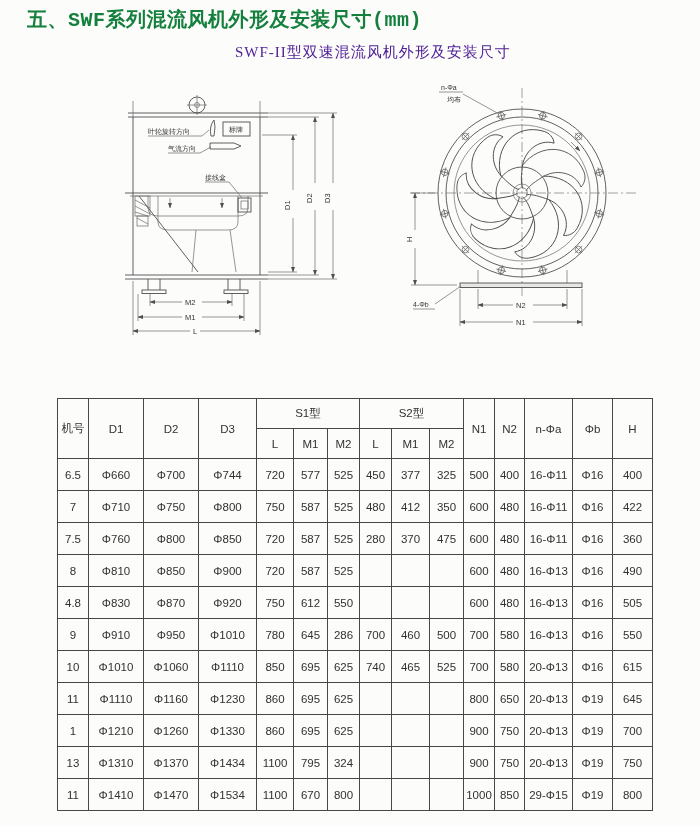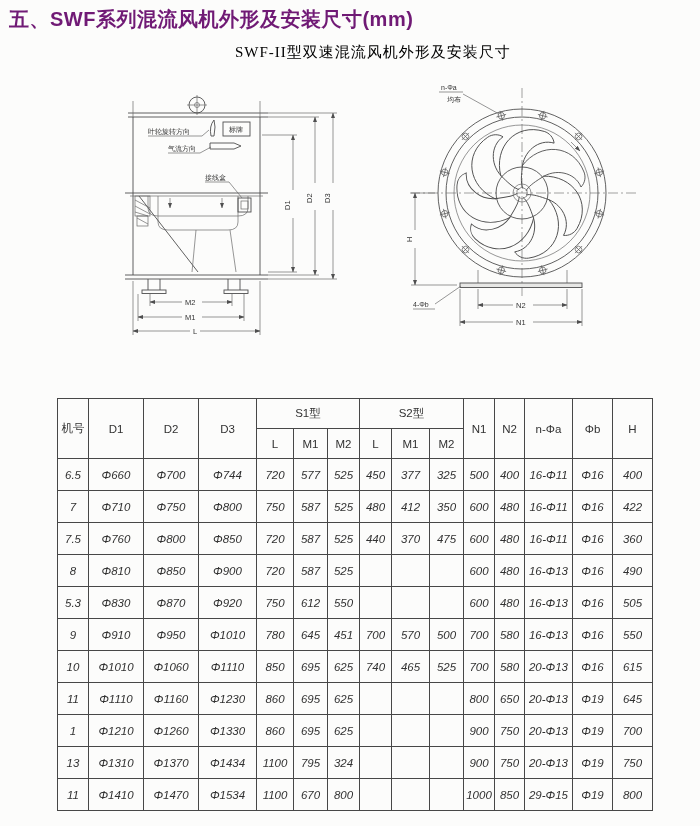--- a/index.html
+++ b/index.html
@@ -2,27 +2,27 @@
 <html><head>
 <meta charset="utf-8">
 <style>
   html,body{margin:0;padding:0;background:#e9e9e9;}
   .page{
     position:relative;width:700px;height:826px;margin:0 auto;
     background:#fcfcfb;overflow:hidden;
     font-family:"Liberation Sans","DejaVu Sans",sans-serif;color:#222;
   }
   .title{
-    position:absolute;top:6px;left:9px;margin:0;
-    font-size:20px;font-weight:700;color:#701a75;letter-spacing:.5px;
-    font-family:Liberation Sans, sans-serif;
+    position:absolute;top:6px;left:27px;margin:0;
+    font-size:20px;font-weight:700;color:#15803d;letter-spacing:.5px;
+    font-family:Liberation Mono, monospace;
   }
   .caption{
     position:absolute;top:43px;left:235px;margin:0;
-    font-size:15px;font-weight:400;color:#000000;letter-spacing:1px;
+    font-size:15px;font-weight:400;color:#4c1d95;letter-spacing:1px;
     font-family:"Liberation Serif","DejaVu Serif",serif;
   }
   .drawing{position:absolute;}
   #side-view{top:80px;left:110px;}
   #front-view{top:80px;left:405px;}
   svg{display:block;}
   svg .ln{stroke:#4f4f4f;stroke-width:.9;fill:none;}
   svg .thin{stroke:#6a6a6a;stroke-width:.7;fill:none;}
   svg .cl{stroke:#7a7a7a;stroke-width:.7;fill:none;stroke-dasharray:10 3 2 3;}
   svg text{fill:#333;font-family:"Liberation Sans","DejaVu Sans",sans-serif;}
@@ -31,21 +31,21 @@
   .spec-table{
     position:absolute;top:398px;left:57px;width:595px;
     border-collapse:collapse;table-layout:fixed;
     font-size:11.5px;color:#313131;
   }
   .spec-table th,.spec-table td{
     border:1px solid #474747;text-align:center;vertical-align:middle;
     padding:0;font-weight:400;white-space:nowrap;overflow:hidden;
   }
   .spec-table thead tr{height:30px;}
-  .spec-table tbody tr{height:32px;font-style:italic;}
+  .spec-table tbody tr{height:32px;}
   .spec-table{border:1.5px solid #3d3d3d;}
 </style>
 </head>
 <body>
 
 <div class="page">
 
   <h1 class="title">五、SWF系列混流风机外形及安装尺寸(mm)</h1>
   <div class="caption">SWF-II型双速混流风机外形及安装尺寸</div>
 
@@ -385,21 +385,21 @@
       <td>422</td>
     </tr>
         <tr>
       <td>7.5</td>
       <td>Φ760</td>
       <td>Φ800</td>
       <td>Φ850</td>
       <td>720</td>
       <td>587</td>
       <td>525</td>
-      <td>440</td>
+      <td>280</td>
       <td>370</td>
       <td>475</td>
       <td>600</td>
       <td>480</td>
       <td>16-Φ11</td>
       <td>Φ16</td>
       <td>360</td>
     </tr>
         <tr>
       <td>8</td>
@@ -412,21 +412,21 @@
       <td></td>
       <td></td>
       <td></td>
       <td>600</td>
       <td>480</td>
       <td>16-Φ13</td>
       <td>Φ16</td>
       <td>490</td>
     </tr>
         <tr>
-      <td>5.3</td>
+      <td>4.8</td>
       <td>Φ830</td>
       <td>Φ870</td>
       <td>Φ920</td>
       <td>750</td>
       <td>612</td>
       <td>550</td>
       <td></td>
       <td></td>
       <td></td>
       <td>600</td>
@@ -435,23 +435,23 @@
       <td>Φ16</td>
       <td>505</td>
     </tr>
         <tr>
       <td>9</td>
       <td>Φ910</td>
       <td>Φ950</td>
       <td>Φ1010</td>
       <td>780</td>
       <td>645</td>
-      <td>451</td>
+      <td>286</td>
       <td>700</td>
-      <td>570</td>
+      <td>460</td>
       <td>500</td>
       <td>700</td>
       <td>580</td>
       <td>16-Φ13</td>
       <td>Φ16</td>
       <td>550</td>
     </tr>
         <tr>
       <td>10</td>
       <td>Φ1010</td>

